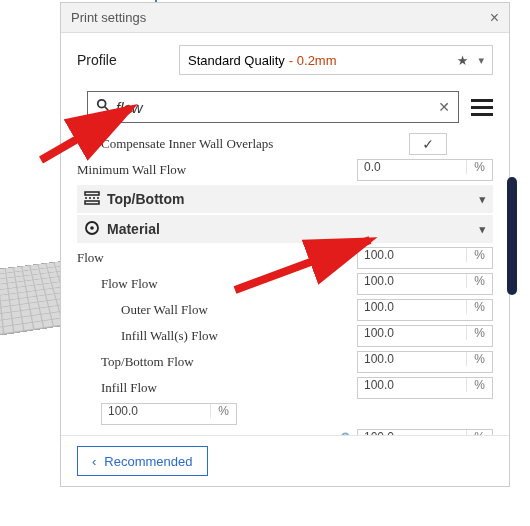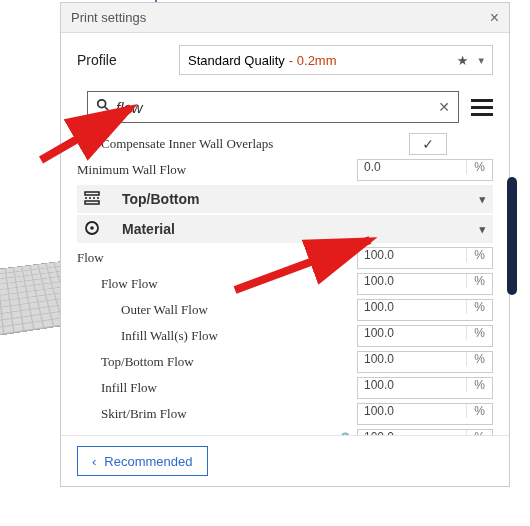--- a/index.html
+++ b/index.html
@@ -111,21 +111,21 @@
 
   .section-hdr {
     display:flex; align-items:center;
     background:#f2f2f2;
     height:28px;
     font-weight:bold; font-size:14px;
     margin: 2px 0;
     padding-right: 8px;
   }
   .section-hdr .icon { width:30px; text-align:center; }
-  .section-hdr .title { flex:1;margin-left:15px; }
+  .section-hdr .title { flex:1; }
   .section-hdr .chev { color:#555; font-size:11px; }
 
   .link-icon { color:#555; margin-right:6px; font-size:14px; }
 
   .scroll-thumb {
     position:absolute;
     right: -8px;
     top: 174px;
     width: 10px; height: 118px;
     background: #1a2548;
@@ -272,21 +272,20 @@
 
     <div class="row indent-1">
       <span class="label">Infill Flow</span>
       <div class="num-field">
         <span class="val">100.0</span>
         <span class="unit">%</span>
       </div>
     </div>
 
     <div class="row indent-1">
-      <span class="label">Skirt/Brim Flow</span>
       <div class="num-field">
         <span class="val">100.0</span>
         <span class="unit">%</span>
       </div>
     </div>
 
     <div class="row indent-1">
       <span class="label">Support Flow</span>
       <span class="link-icon">🔗</span>
       <div class="num-field">

